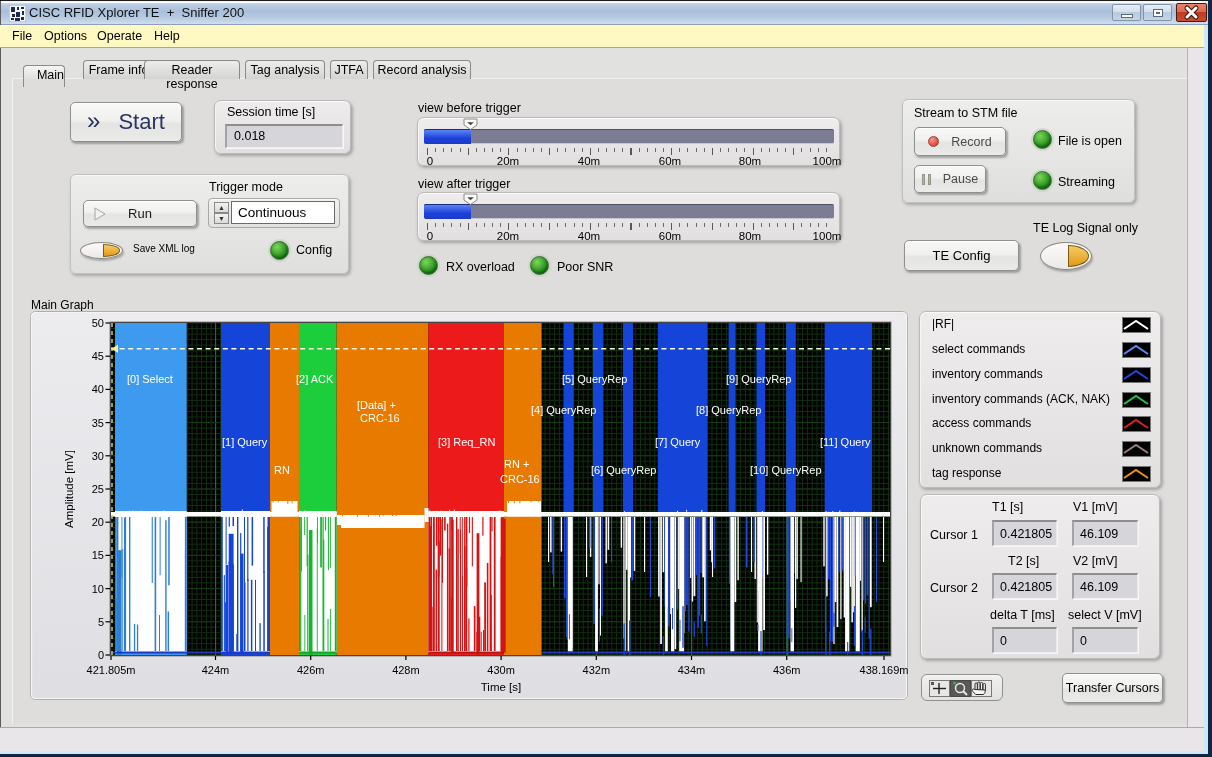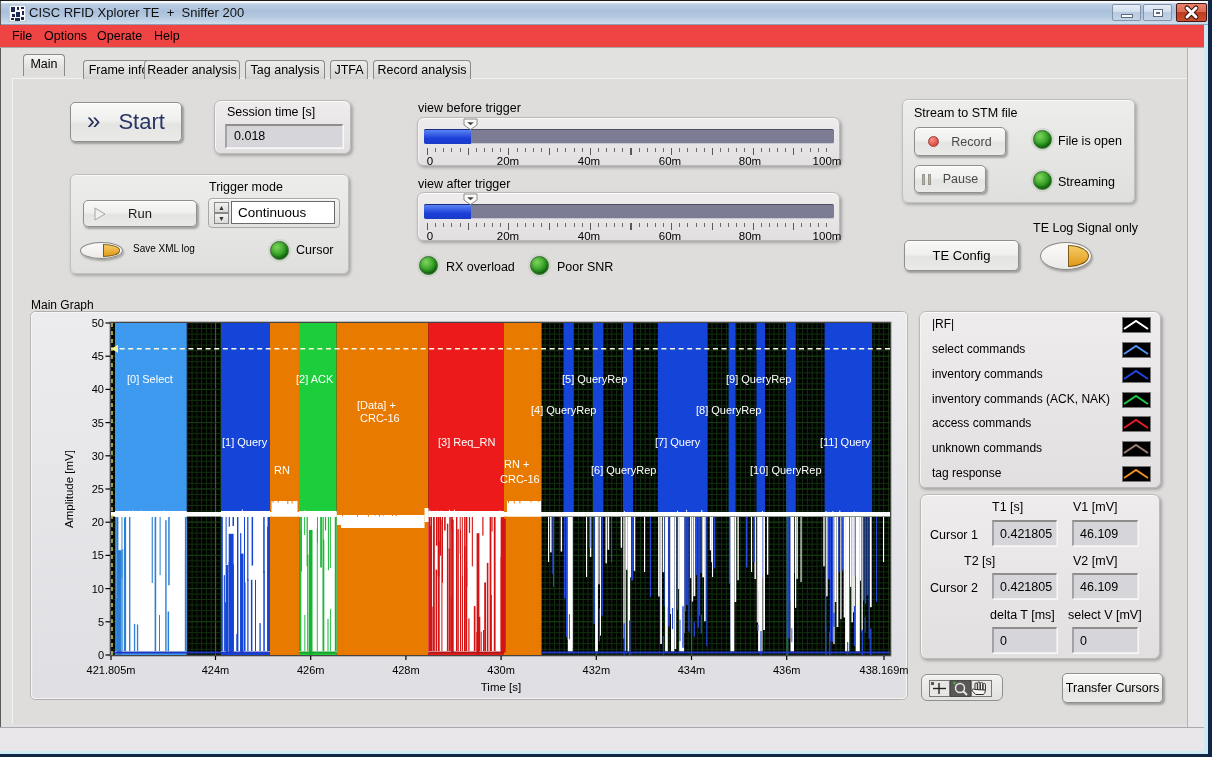--- a/index.html
+++ b/index.html
@@ -1,30 +1,30 @@
 <!DOCTYPE html>
 <html><head><meta charset="utf-8"><style>
 * { margin:0; padding:0; box-sizing:border-box; }
 html,body { width:1212px; height:757px; overflow:hidden; }
 body { position:relative; font-family:"Liberation Sans",sans-serif; background:#0f2744; color:#000; }
 .abs { position:absolute; }
 .titlebar { left:0; top:0; width:1208px; height:25px;
   background:linear-gradient(180deg,#f6f9fc 0%,#f6f9fc 7%,#bed0e6 12%,#aabfda 45%,#b4c9e1 70%,#d0dded 100%);
   border-top:1px solid #1a1a1a;
   border-bottom:1px solid #8fa1b8; }
-.menubar { left:0; top:25px; width:1208px; height:23px; background:#ef4444; border-bottom:1px solid #a8a6a4; }
+.menubar { left:0; top:25px; width:1208px; height:23px; background:#fef9c3; border-bottom:1px solid #a8a6a4; }
 .menubar span { position:absolute; top:4px; font-size:12.5px; }
 .client { left:1px; top:48px; width:1186px; height:679px; background:#e1e1e0; }
 .tabpanel { left:12px; top:78px; width:1184px; height:646px; background:#dedddc;
   border-left:1px solid #f2f2f1; border-top:1px solid #f2f2f1; }
 .tab { position:absolute; top:60px; height:19px; background:linear-gradient(180deg,#ededec,#d4d4d3);
   border:1px solid #8a8a88; border-bottom:none; border-radius:4px 4px 0 0;
   font-size:12.5px; text-align:center; padding-top:2px; }
-.tabactive { top:54px; height:22px; z-index:5;
-  background:linear-gradient(180deg,#f6f6f5,#dedddc 70%); }
+.tabactive { top:65px; height:22px; z-index:5;
+  background:linear-gradient(180deg,#f6f6f5,#dedddc 70%);text-align:right; }
 .rpanel { background:linear-gradient(180deg,#efecee,#e2dfe1); border:1px solid #bbbab9;
   border-radius:7px; box-shadow:inset 0 1px 0 #fbfbfb, inset 1px 0 0 #f5f5f4, 1.5px 2px 3px rgba(118,118,117,.55); }
 .gbox { background:linear-gradient(180deg,#ededec,#dfdfde); border:1px solid #c0c0bf;
   border-radius:6px; box-shadow:inset 0 1px 0 #f8f8f7, 1.5px 2px 3px rgba(118,118,117,.5); }
 .btn { background:linear-gradient(180deg,#f8f8f7 0%,#f0f0ef 45%,#e4e4e3 55%,#eaeae9 100%);
   border:1px solid #8f8f8e; border-radius:5px; box-shadow:inset 0 1px 0 #fff, 1.5px 2px 2px rgba(108,108,107,.55);
   display:flex; align-items:center; justify-content:center; font-size:14px; }
 .field { background:#d6d5d9; border-top:2px solid #8f8e8d; border-left:2px solid #a3a2a6;
   border-right:1px solid #e8e7eb; border-bottom:1px solid #efeef2; font-size:12.5px;
   box-shadow: 1px 1px 0 #f8f7f5; }
@@ -82,21 +82,21 @@
   <span style="left:12px">File</span>
     <span style="left:44px">Options</span>
   <span style="left:97px">Operate</span>
     <span style="left:154px">Help</span>
 </div>
 <div class="abs client"></div>
 <div class="abs tabpanel"></div>
 
 <div class="tab tabactive" style="left:23px;width:42px">Main</div>
 <div class="tab" style="left:83px;width:71px">Frame info</div>
-<div class="tab" style="left:144px;width:96px">Reader analysis</div>
+<div class="tab" style="left:144px;width:96px">Reader response</div>
 <div class="tab" style="left:245px;width:80px">Tag analysis</div>
 <div class="tab" style="left:330px;width:38px">JTFA</div>
 <div class="tab" style="left:373px;width:98px">Record analysis</div>
 
 <div class="abs btn" style="left:70px;top:102px;width:112px;height:40px">
   <span style="font-size:24px;color:#25305c;margin-right:18px;margin-top:-3px">»</span>
   <span style="font-size:22px;color:#2a3563">Start</span>
   </div>
 
 <div class="abs rpanel" style="left:214px;top:100px;width:137px;height:54px"></div>
@@ -113,21 +113,21 @@
   </div>
 <div class="abs" style="left:208px;top:198px;width:132px;height:30px;background:linear-gradient(180deg,#f1f1f0,#e1e1e0);border:1px solid #a8a8a7;border-radius:4px;box-shadow:inset 0 1px 0 #fafafa"></div>
 <div class="abs" style="left:214px;top:202px;width:15px;height:11px;background:linear-gradient(180deg,#f4f2f0,#dcd9d6);border:1px solid #88898a;font-size:7px;text-align:center;line-height:10px;color:#333">▲</div>
 <div class="abs" style="left:214px;top:213px;width:15px;height:11px;background:linear-gradient(180deg,#f4f2f0,#dcd9d6);border:1px solid #88898a;font-size:7px;text-align:center;line-height:10px;color:#333">▼</div>
 <div class="abs" style="left:231px;top:201px;width:104px;height:23px;background:#fff;border:1px solid #6a6a6a;font-size:13.5px;padding:3px 0 0 6px">Continuous</div>
 <div class="abs toggle" style="left:80px;top:242px;width:43px;height:17px">
     <div class="half"></div>
   </div>
 <div class="abs" style="left:133px;top:243px;font-size:10px">Save XML log</div>
 <div class="abs led" style="left:270px;top:241px;width:19px;height:19px"></div>
-<div class="abs" style="left:296px;top:243px;font-size:12.5px">Cursor</div>
+<div class="abs" style="left:296px;top:243px;font-size:12.5px">Config</div>
 
 <div class="abs" style="left:418px;top:101px;font-size:12.5px">view before trigger</div>
 <div class="abs rpanel" style="left:417px;top:117px;width:423px;height:49px"></div>
 <div class="abs track" style="left:424px;top:129px;width:410px;height:15px"></div>
 <div class="abs tfill" style="left:424px;top:129px;width:47px;height:15px"></div>
 <svg class="abs" style="left:463px;top:118px" width="15" height="12">
     <path d="M1,1 h13 v6 l-6.5,4.5 L1,7 z" fill="#fbfbfa" stroke="#8a8886"></path>
     <path d="M4.2,4.2 l3.3,3 3.3,-3 z" fill="#444"></path>
   </svg>
 <div class="abs ticks" style="left:427px;top:148px;width:407px;height:7px"></div>
@@ -889,21 +889,21 @@
     <rect x="0.5" y="0.5" width="28" height="15" fill="#000" stroke="#777"></rect>
     <polyline points="2,12 14,4 26,12" fill="none" stroke="#f09020" stroke-width="2"></polyline>
   </svg>
 
 <div class="abs rpanel" style="left:920px;top:494px;width:240px;height:165px"></div>
 <div class="abs" style="left:992px;top:500px;font-size:12.5px">T1 [s]</div>
 <div class="abs" style="left:1073px;top:500px;font-size:12.5px">V1 [mV]</div>
 <div class="abs" style="left:930px;top:528px;font-size:12.5px">Cursor 1</div>
 <div class="abs field" style="left:992px;top:520px;width:65px;height:26px;padding:5px 0 0 6px;font-size:12.5px">0.421805</div>
 <div class="abs field" style="left:1072px;top:520px;width:66px;height:26px;padding:5px 0 0 6px;font-size:12.5px">46.109</div>
-<div class="abs" style="left:964px;top:554px;font-size:12.5px">T2 [s]</div>
+<div class="abs" style="left:1008px;top:554px;font-size:12.5px">T2 [s]</div>
 <div class="abs" style="left:1073px;top:554px;font-size:12.5px">V2 [mV]</div>
 <div class="abs" style="left:930px;top:581px;font-size:12.5px">Cursor 2</div>
 <div class="abs field" style="left:992px;top:573px;width:65px;height:26px;padding:5px 0 0 6px;font-size:12.5px">0.421805</div>
 <div class="abs field" style="left:1072px;top:573px;width:66px;height:26px;padding:5px 0 0 6px;font-size:12.5px">46.109</div>
 <div class="abs" style="left:990px;top:608px;font-size:12.5px">delta T [ms]</div>
 <div class="abs" style="left:1068px;top:608px;font-size:12.5px">select V [mV]</div>
 <div class="abs field" style="left:992px;top:627px;width:65px;height:26px;padding:5px 0 0 6px;font-size:12.5px">0</div>
 <div class="abs field" style="left:1072px;top:627px;width:66px;height:26px;padding:5px 0 0 6px;font-size:12.5px">0</div>
 
 <div class="abs" style="left:921px;top:674px;width:82px;height:27px;background:linear-gradient(180deg,#f1f1f0,#e1e1e0);border:1px solid #90908f;border-radius:6px;box-shadow:inset 0 1px 0 #f8f8f7"></div>

